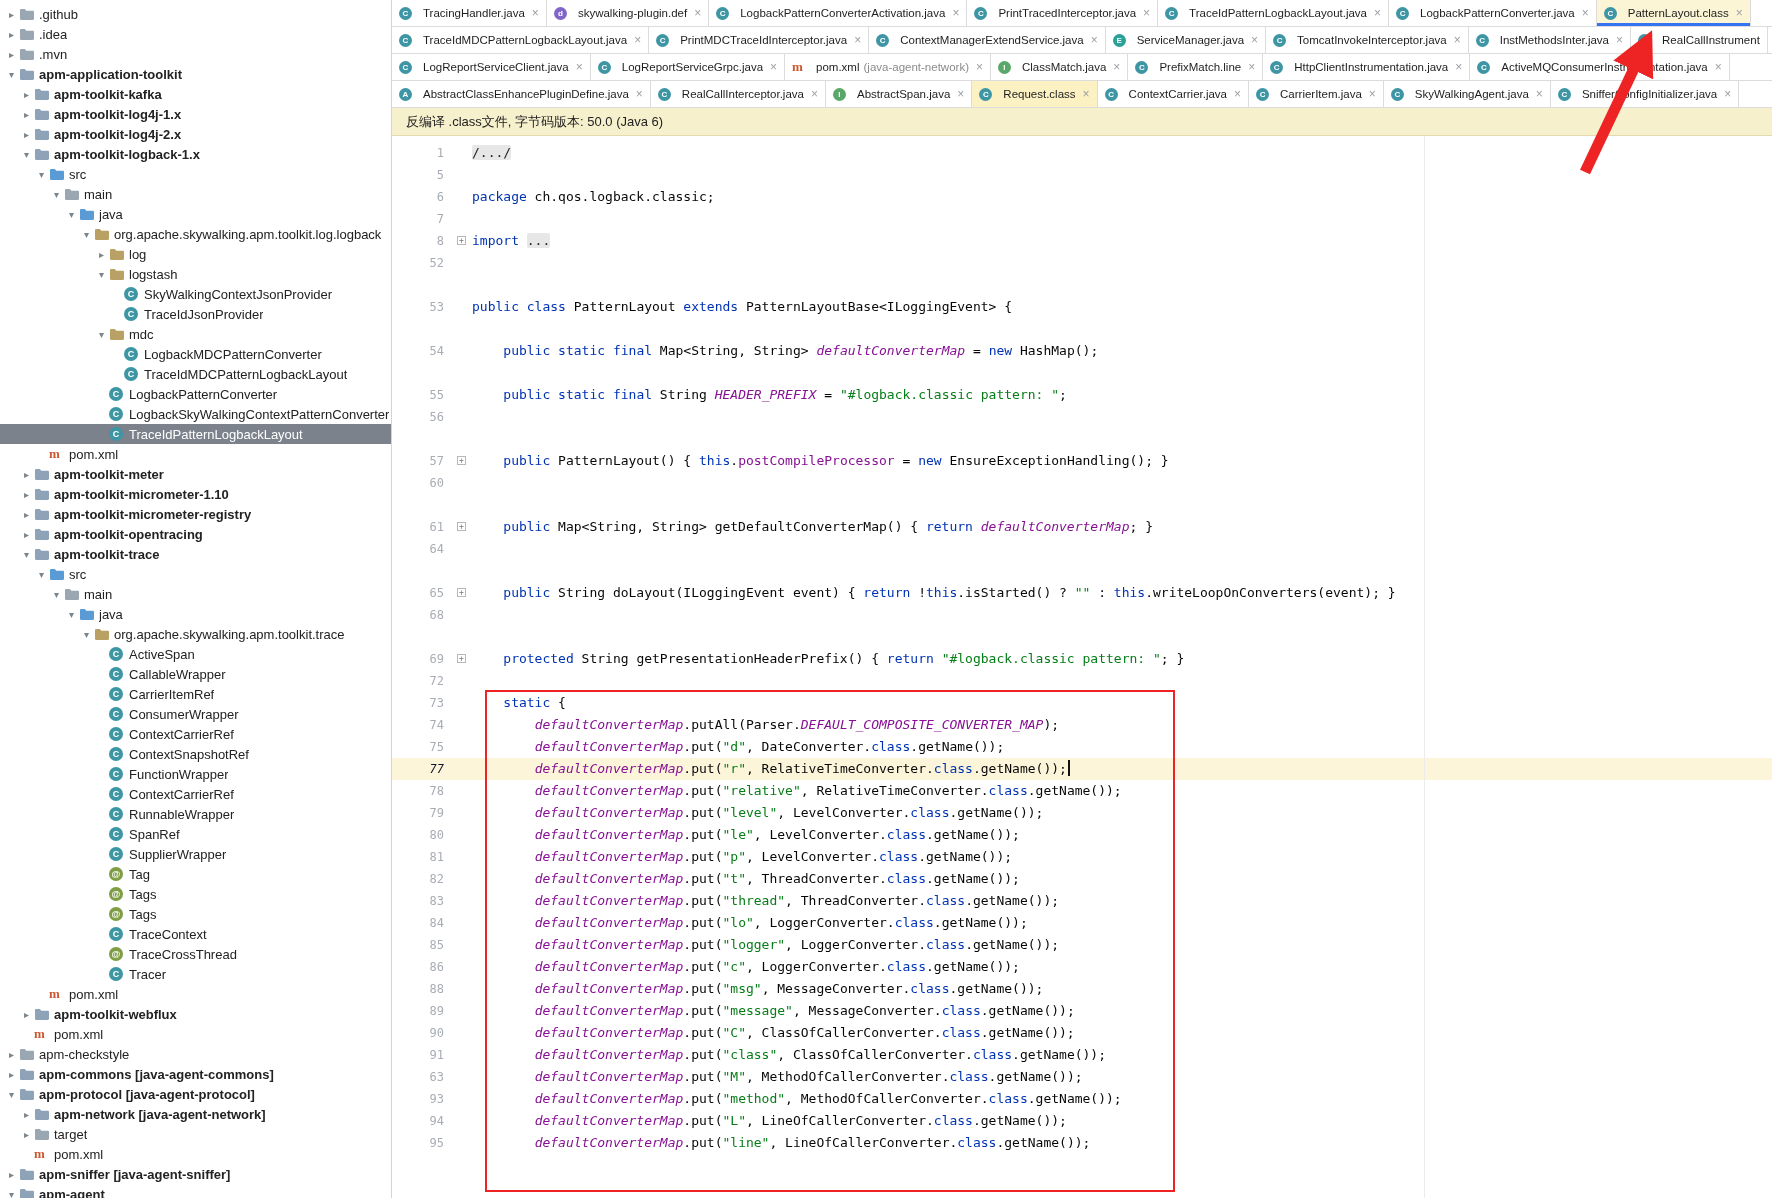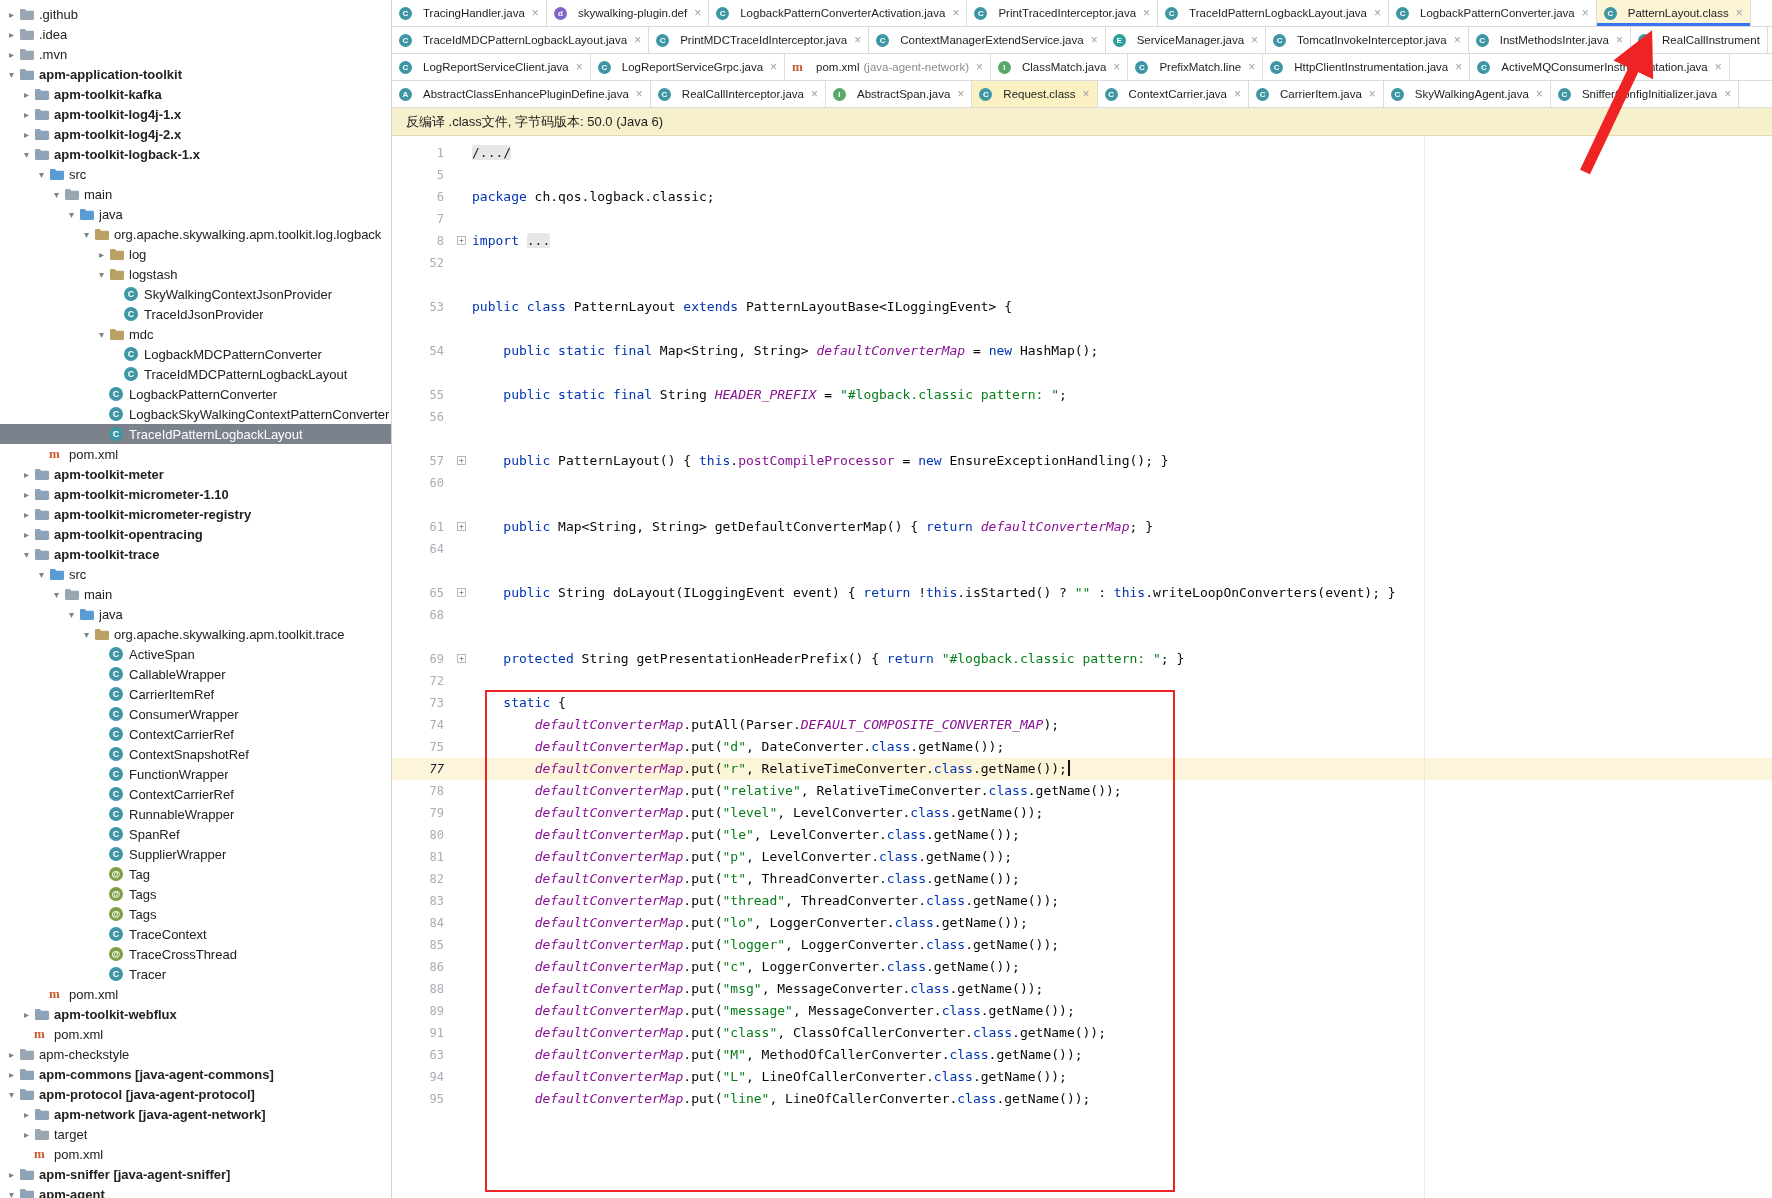--- a/index.html
+++ b/index.html
@@ -938,28 +938,38 @@
             <span class="gutter">88</span>
             <span class="fold-col"></span>
             <span class="code-text"><span class="tk-pl">        </span><span class="tk-fld">defaultConverterMap</span><span class="tk-pl">.put(</span><span class="tk-str">"msg"</span><span class="tk-pl">, MessageConverter.</span><span class="tk-kw">class</span><span class="tk-pl">.getName());</span></span>
           </div>
           <div class="code-row">
             <span class="gutter">89</span>
             <span class="fold-col"></span>
             <span class="code-text"><span class="tk-pl">        </span><span class="tk-fld">defaultConverterMap</span><span class="tk-pl">.put(</span><span class="tk-str">"message"</span><span class="tk-pl">, MessageConverter.</span><span class="tk-kw">class</span><span class="tk-pl">.getName());</span></span>
           </div>
           <div class="code-row">
+            <span class="gutter">90</span>
+            <span class="fold-col"></span>
+            <span class="code-text"><span class="tk-pl">        </span><span class="tk-fld">defaultConverterMap</span><span class="tk-pl">.put(</span><span class="tk-str">"C"</span><span class="tk-pl">, ClassOfCallerConverter.</span><span class="tk-kw">class</span><span class="tk-pl">.getName());</span></span>
+          </div>
+          <div class="code-row">
             <span class="gutter">91</span>
             <span class="fold-col"></span>
             <span class="code-text"><span class="tk-pl">        </span><span class="tk-fld">defaultConverterMap</span><span class="tk-pl">.put(</span><span class="tk-str">"class"</span><span class="tk-pl">, ClassOfCallerConverter.</span><span class="tk-kw">class</span><span class="tk-pl">.getName());</span></span>
           </div>
           <div class="code-row">
             <span class="gutter">63</span>
             <span class="fold-col"></span>
             <span class="code-text"><span class="tk-pl">        </span><span class="tk-fld">defaultConverterMap</span><span class="tk-pl">.put(</span><span class="tk-str">"M"</span><span class="tk-pl">, MethodOfCallerConverter.</span><span class="tk-kw">class</span><span class="tk-pl">.getName());</span></span>
+          </div>
+          <div class="code-row">
+            <span class="gutter">93</span>
+            <span class="fold-col"></span>
+            <span class="code-text"><span class="tk-pl">        </span><span class="tk-fld">defaultConverterMap</span><span class="tk-pl">.put(</span><span class="tk-str">"method"</span><span class="tk-pl">, MethodOfCallerConverter.</span><span class="tk-kw">class</span><span class="tk-pl">.getName());</span></span>
           </div>
           <div class="code-row">
             <span class="gutter">94</span>
             <span class="fold-col"></span>
             <span class="code-text"><span class="tk-pl">        </span><span class="tk-fld">defaultConverterMap</span><span class="tk-pl">.put(</span><span class="tk-str">"L"</span><span class="tk-pl">, LineOfCallerConverter.</span><span class="tk-kw">class</span><span class="tk-pl">.getName());</span></span>
           </div>
           <div class="code-row">
             <span class="gutter">95</span>
             <span class="fold-col"></span>
             <span class="code-text"><span class="tk-pl">        </span><span class="tk-fld">defaultConverterMap</span><span class="tk-pl">.put(</span><span class="tk-str">"line"</span><span class="tk-pl">, LineOfCallerConverter.</span><span class="tk-kw">class</span><span class="tk-pl">.getName());</span></span>

